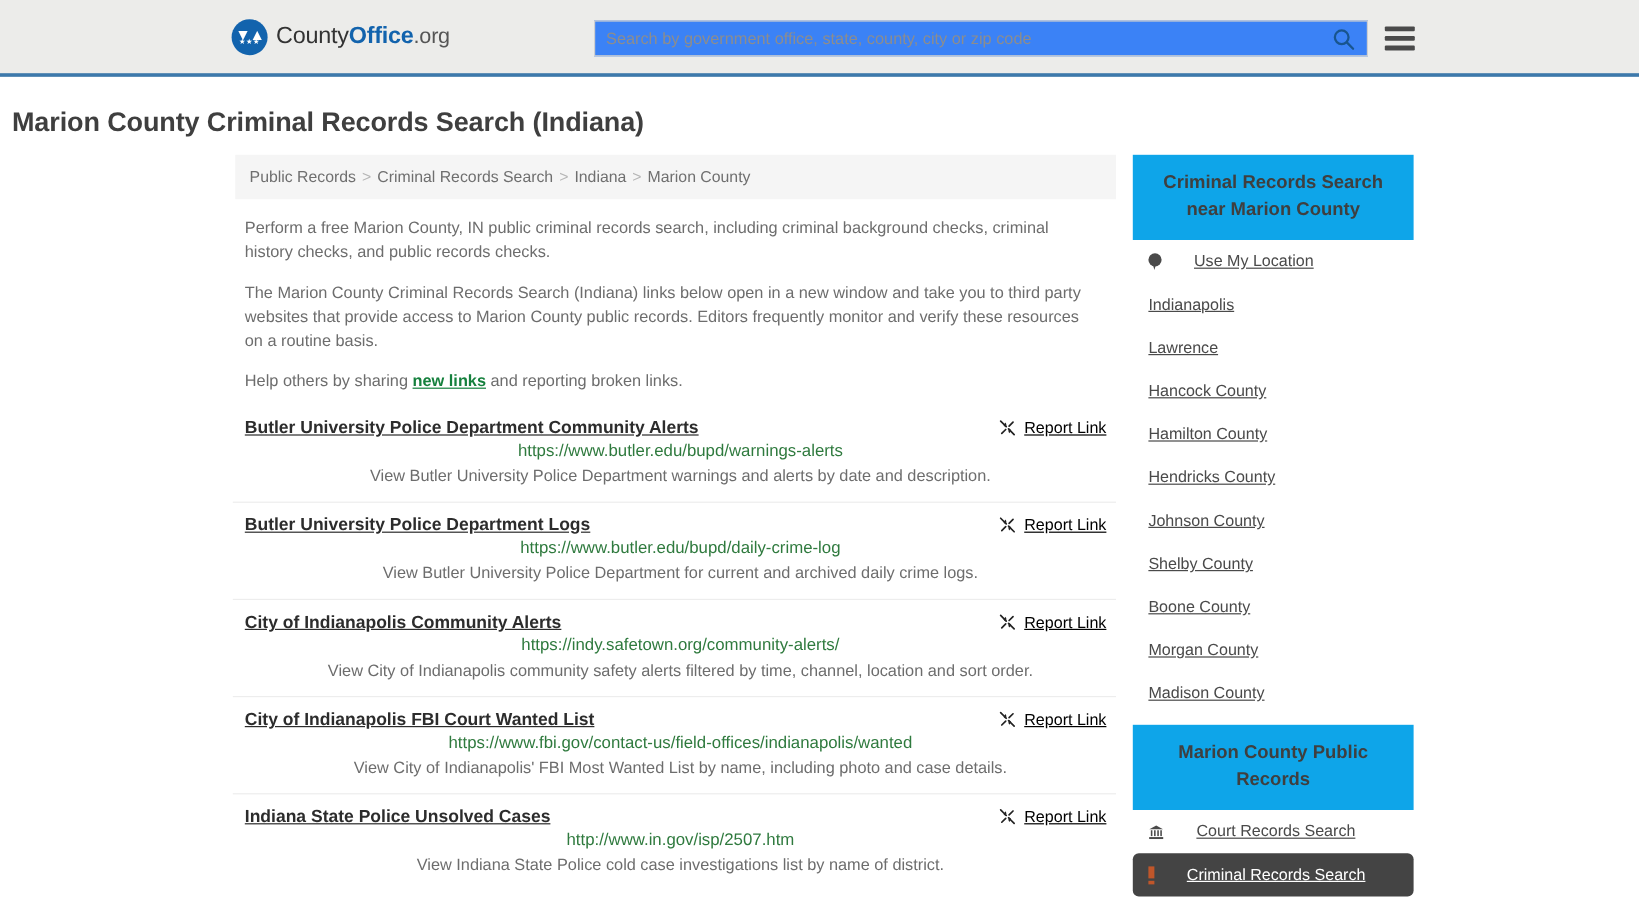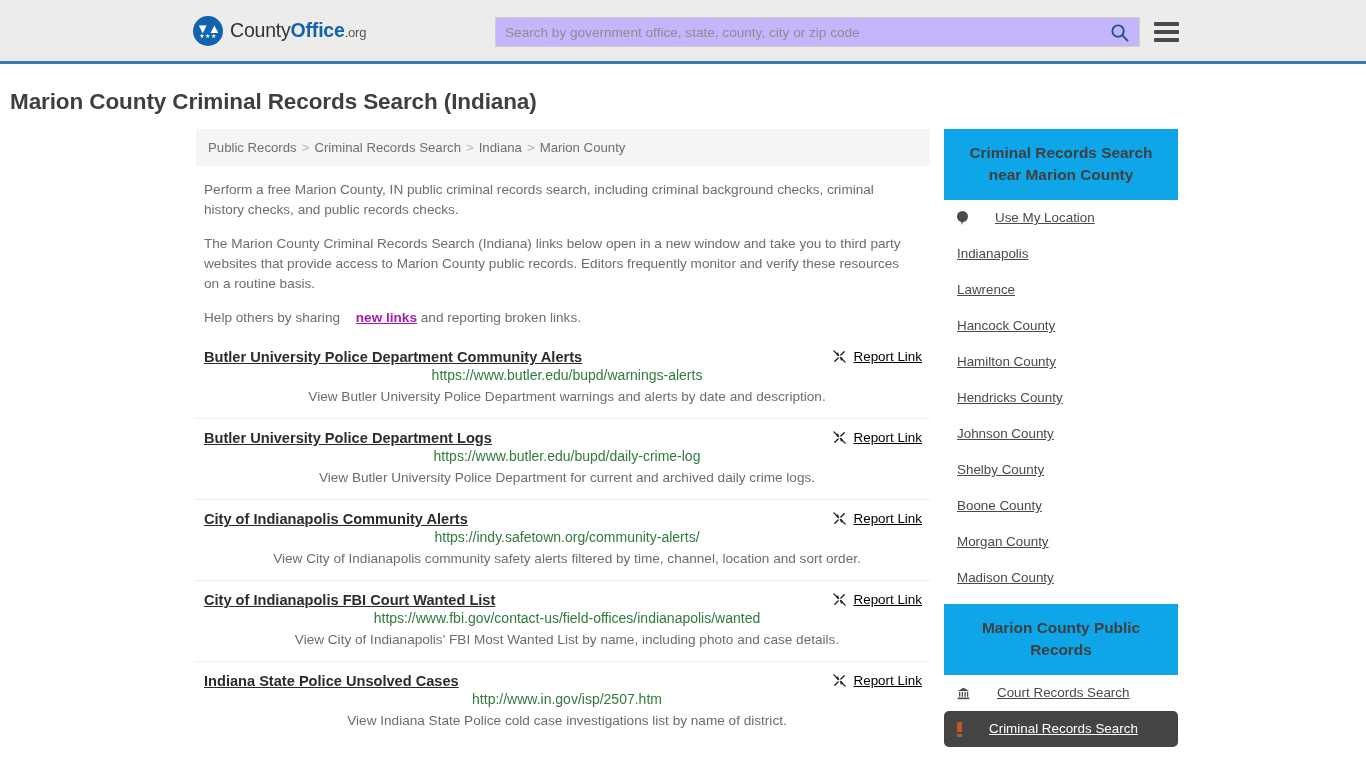--- a/index.html
+++ b/index.html
@@ -45,33 +45,33 @@
     margin-top: 2px;
     letter-spacing: -1px;
   }
   .logo-mark .stars {
     font-size: 6px; line-height: 7px; color: #fff;
     letter-spacing: 0.5px;
   }
   .logo-text { font-size: 19.5px; letter-spacing: -0.2px; white-space: nowrap; }
   .logo-text .t1 { color: #333333; }
   .logo-text .t2 { color: #1263ad; font-weight: bold; }
-  .logo-text .t3 { color: #555555; font-size: 13px; }
+  .logo-text .t3 { color: #555555; font-size: 18px; }
 
   .search-area {
     position: absolute;
     left: 495px;
     top: 17px;
     display: flex;
     align-items: center;
   }
   .search-box {
     width: 645px;
     height: 30px;
-    background: #c4b5fd;
+    background: #3b82f6;
     border: 1px solid #cfcfcf;
     display: flex;
     align-items: center;
   }
   .search-input {
     flex: 1;
     height: 100%;
     border: none;
     outline: none;
     padding: 0 9px;
@@ -133,21 +133,21 @@
   .breadcrumb a { color: #6f6f6f; text-decoration: none; }
   .breadcrumb .sep { color: #b5b5b5; margin: 0 5px; }
 
   .intro p {
     font-size: 13.6px;
     line-height: 20px;
     color: #6d6d6d;
     margin: 0 0 14px 10px;
     max-width: 700px;
   }
-  .intro a.inline-link { color: #a21caf; text-decoration: underline; font-weight: 600; margin-left: 12px; }
+  .intro a.inline-link { color: #15803d; text-decoration: underline; font-weight: 600; }
 
   
   .entries { margin-top: 16px; }
   .entry {
     padding: 10px 0 12px 10px;
     border-top: 1px solid #ededed;
     position: relative;
     text-align: center;
   }
   .entry:first-child { border-top: none; padding-top: 4px; }

